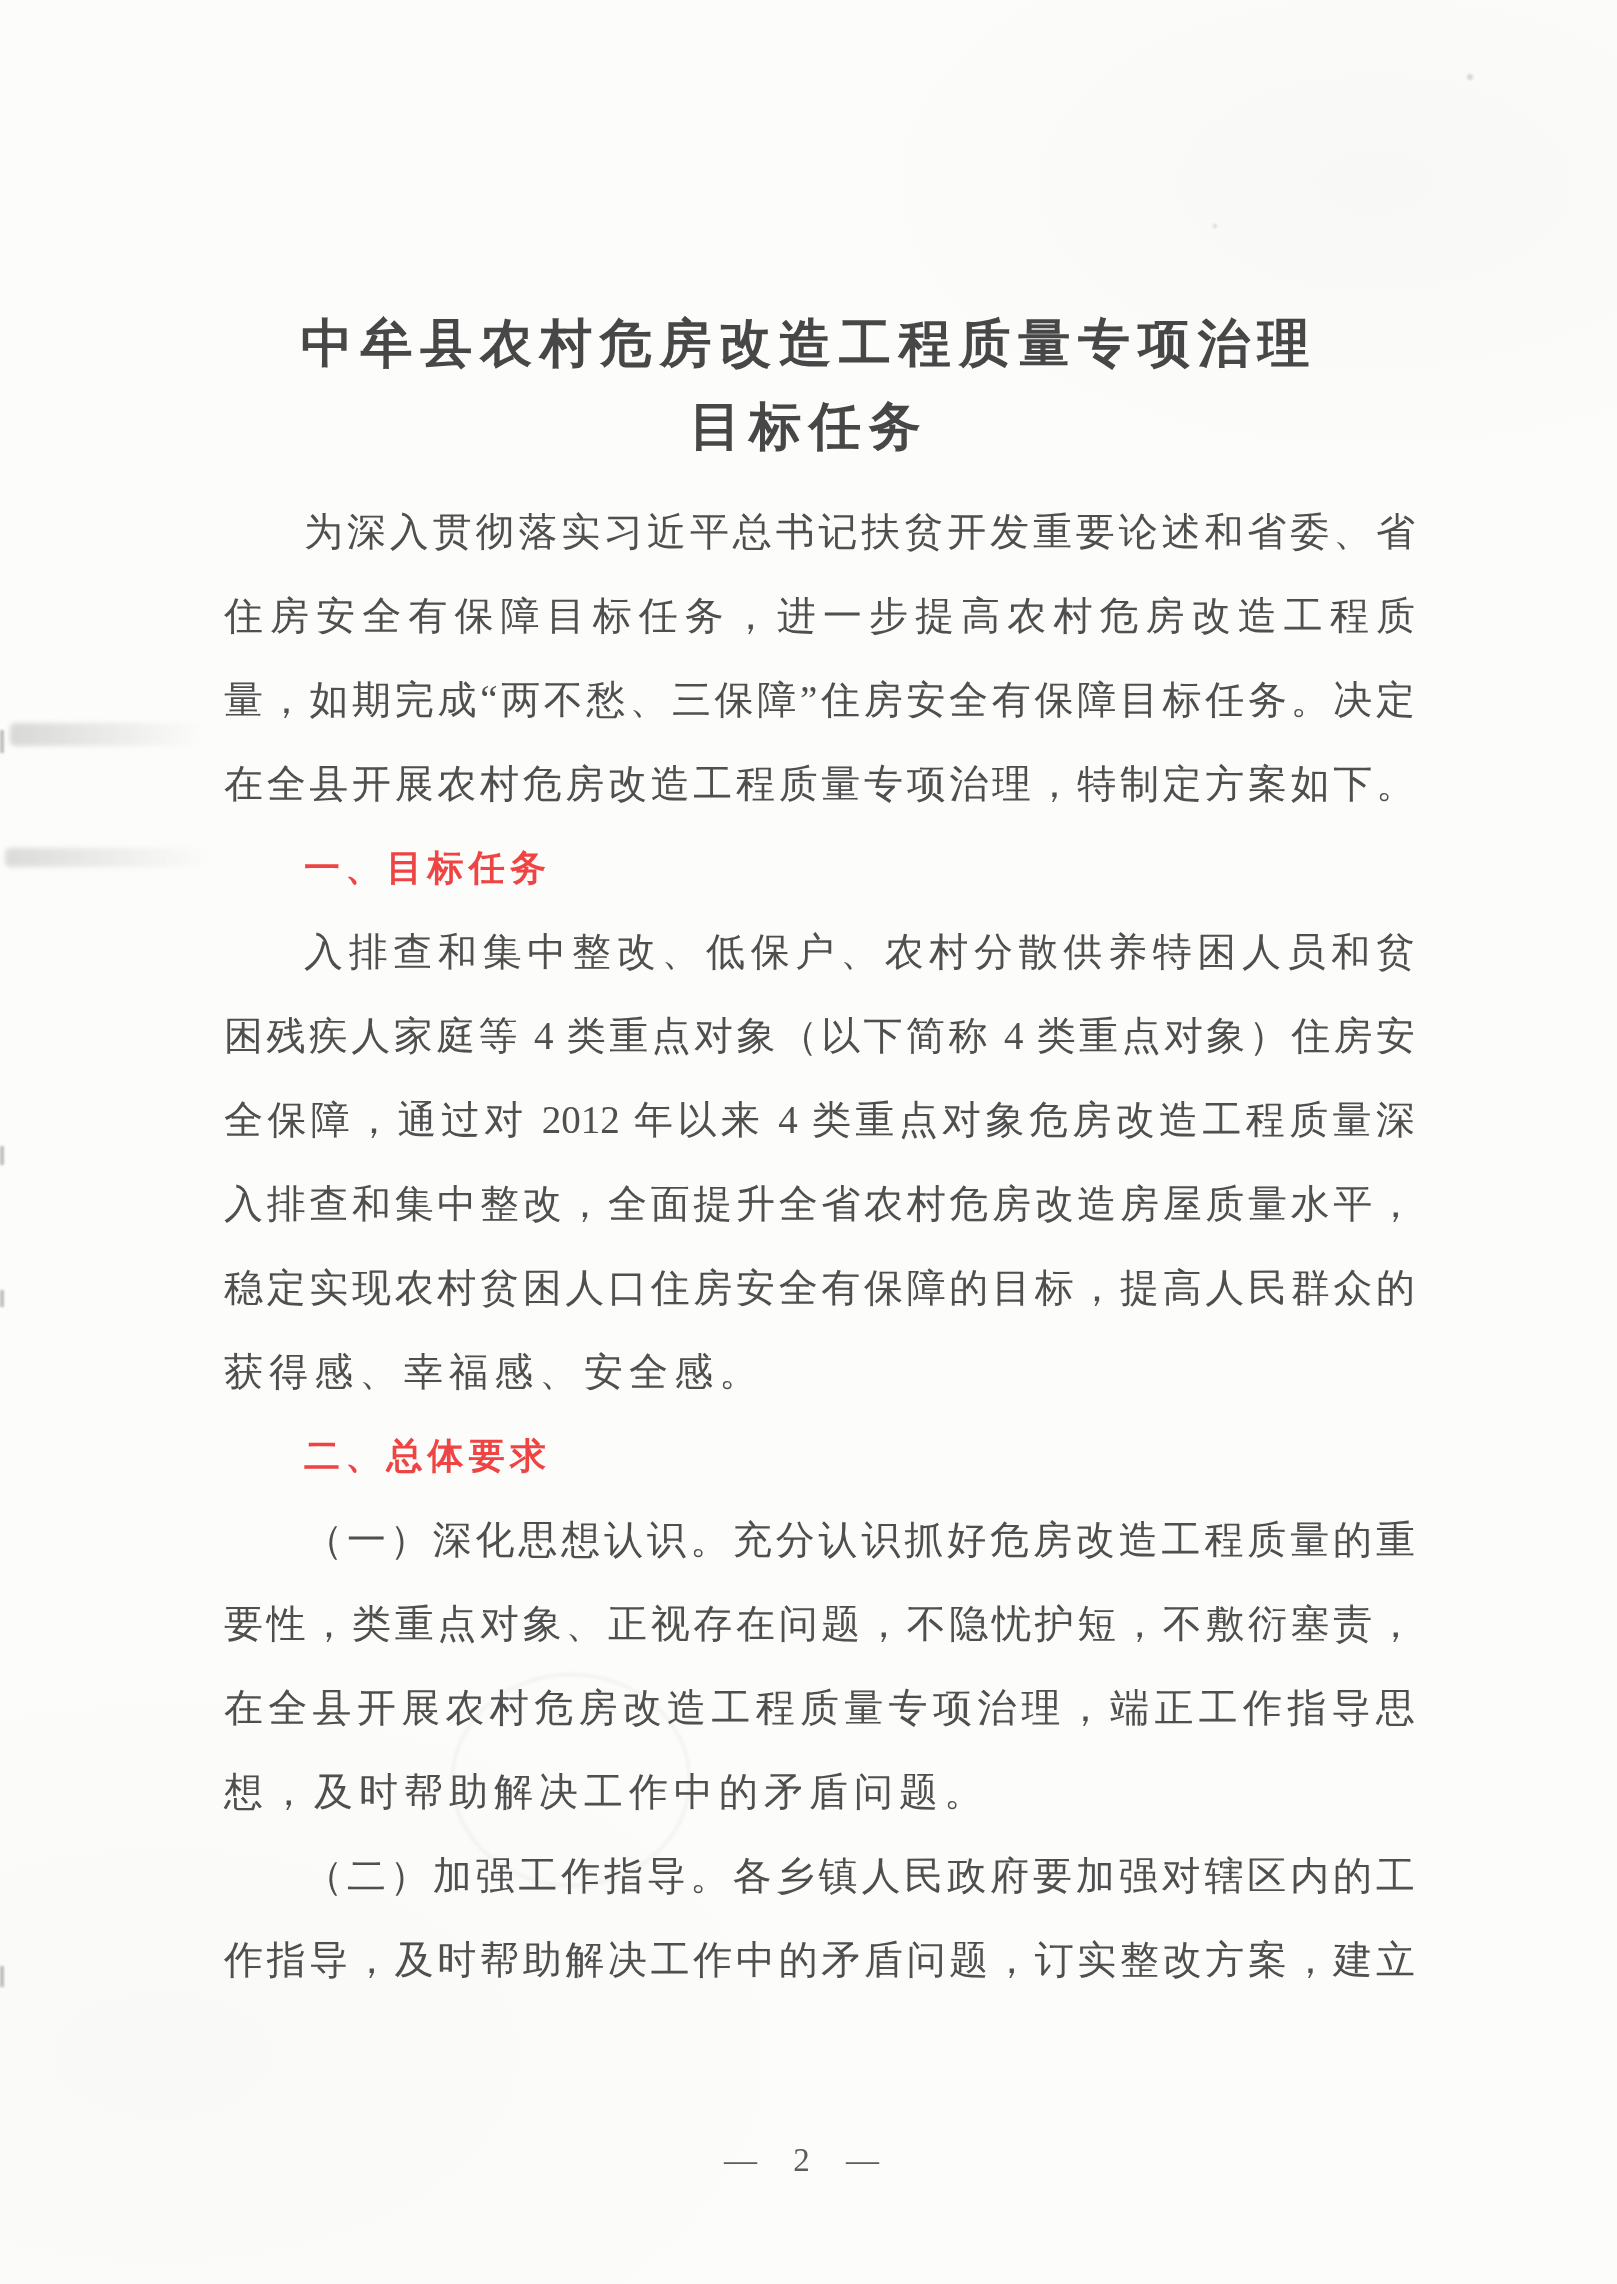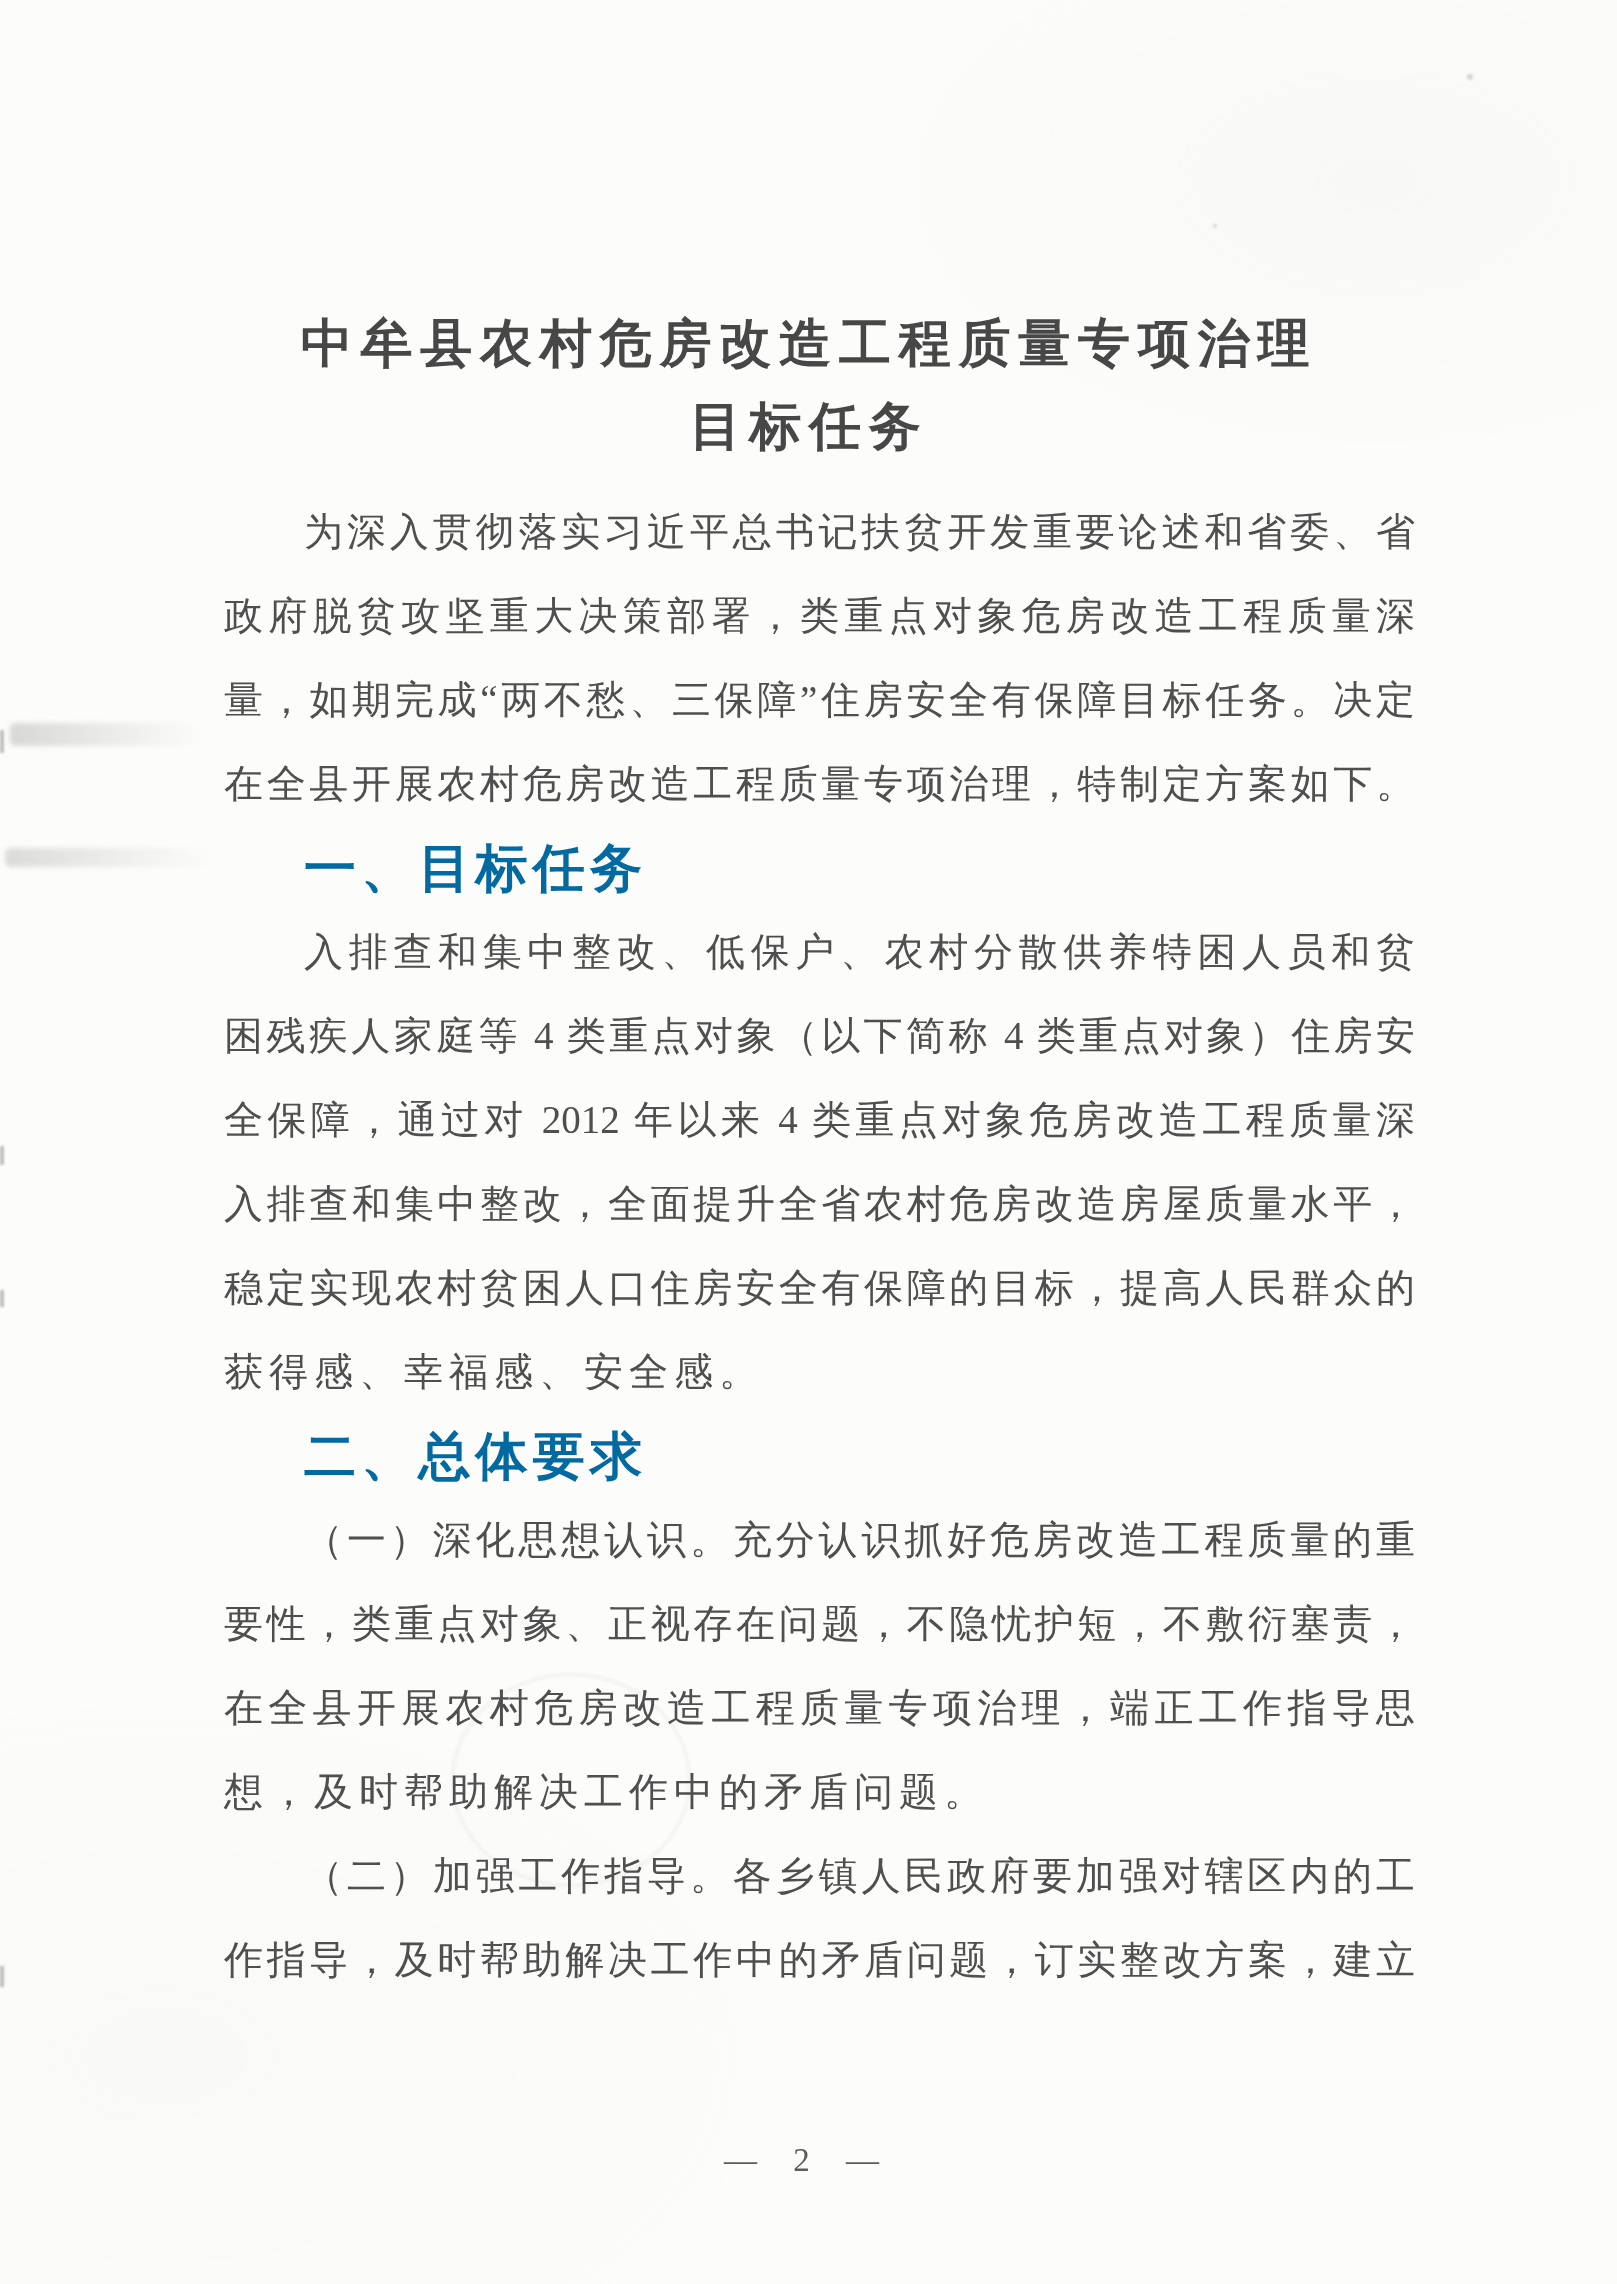--- a/index.html
+++ b/index.html
@@ -63,27 +63,27 @@
   }
   .bl.indent {
     text-indent: 80px;
   }
   .bl.end {
     text-align: left;
     text-align-last: left;
     letter-spacing: 6px;
   }
   .bl.heading {
-    font-family: Liberation Sans, sans-serif;
+    font-family: Liberation Serif, serif;
     font-weight: bold;
-    color: #0369a1;
+    color: #ef4444;
     text-align: left;
     text-align-last: left;
     letter-spacing: 5.2px;
-    font-size: 52px;
+    font-size: 36px;
   }
 
   .page-number {
     position: absolute;
     left: 0;
     width: 100%;
     top: 2134px;
     text-align: center;
     font-size: 33px;
     letter-spacing: 14px;
@@ -143,21 +143,21 @@
 
 <div class="page">
 
   <div class="doc-title">
     <div class="t-line">中牟县农村危房改造工程质量专项治理</div>
     <div class="t-line">目标任务</div>
   </div>
 
   <div class="body-text">
     <div class="bl indent fill">为深入贯彻落实习近平总书记扶贫开发重要论述和省委、省</div>
-    <div class="bl fill">政府脱贫攻坚重大决策部署，类重点对象危房改造工程质量深</div>
+    <div class="bl fill">住房安全有保障目标任务，进一步提高农村危房改造工程质</div>
     <div class="bl fill">量，如期完成“两不愁、三保障”住房安全有保障目标任务。决定</div>
     <div class="bl fill">在全县开展农村危房改造工程质量专项治理，特制定方案如下。</div>
     <div class="bl heading indent">一、目标任务</div>
     <div class="bl indent fill">入排查和集中整改、低保户、农村分散供养特困人员和贫</div>
     <div class="bl fill">困残疾人家庭等 4 类重点对象（以下简称 4 类重点对象）住房安</div>
     <div class="bl fill">全保障，通过对 2012 年以来 4 类重点对象危房改造工程质量深</div>
     <div class="bl fill">入排查和集中整改，全面提升全省农村危房改造房屋质量水平，</div>
     <div class="bl fill">稳定实现农村贫困人口住房安全有保障的目标，提高人民群众的</div>
     <div class="bl end">获得感、幸福感、安全感。</div>
     <div class="bl heading indent">二、总体要求</div>

